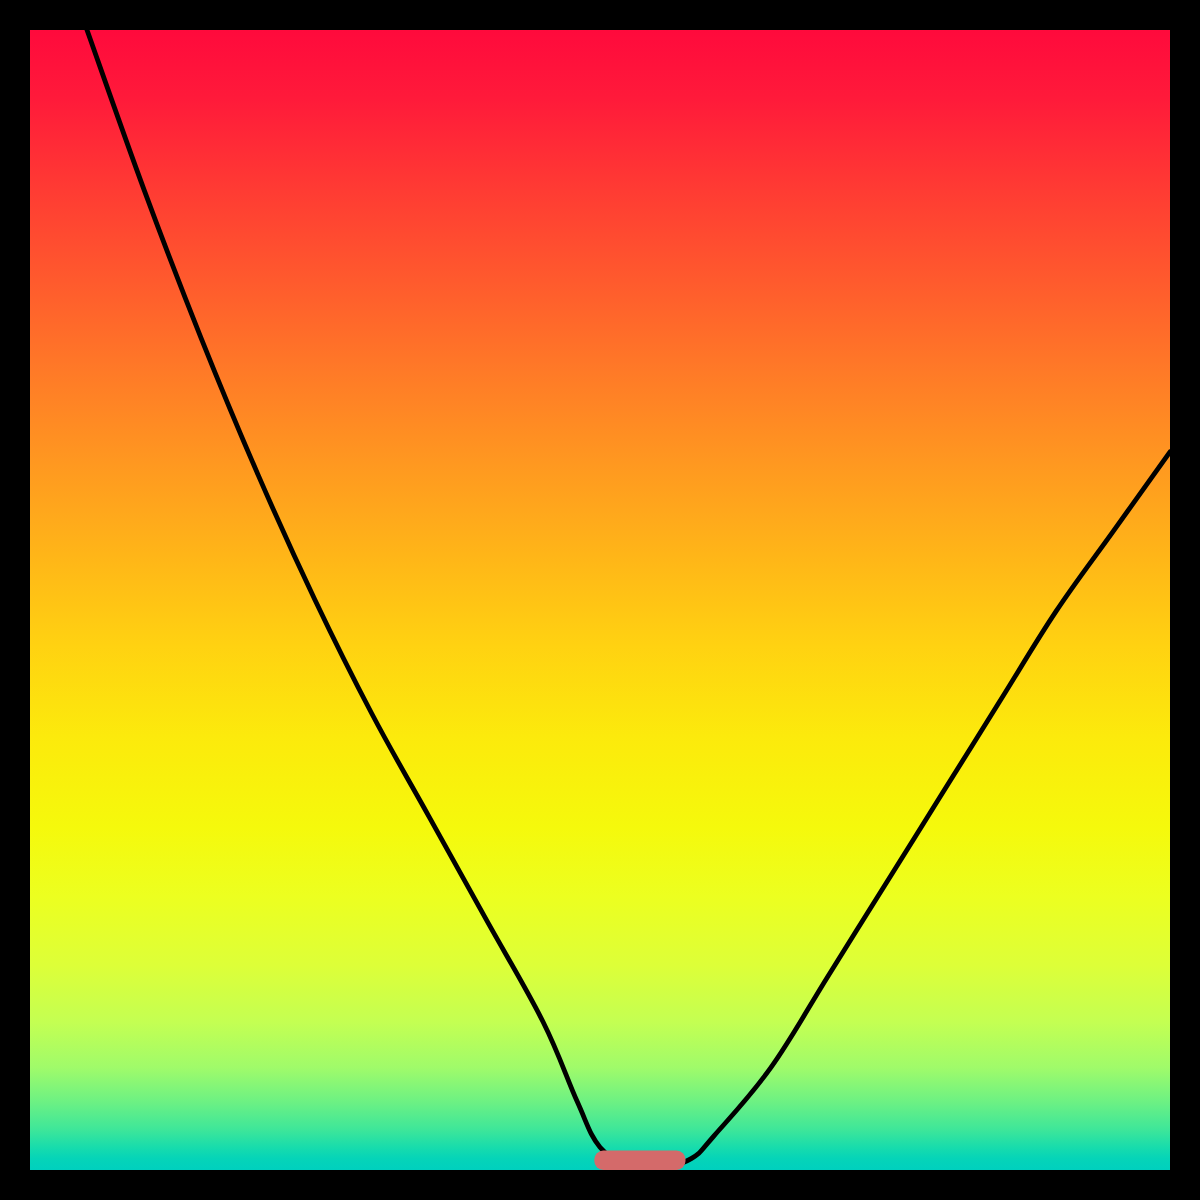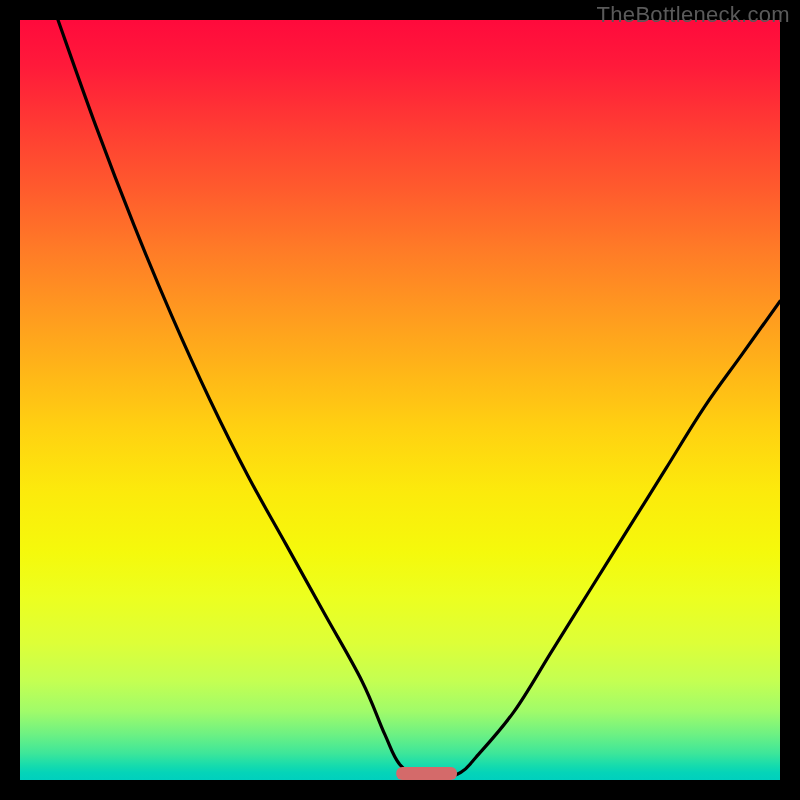--- a/index.html
+++ b/index.html
@@ -73,15 +73,14 @@
 
     <svg class="plot-svg" viewBox="0 0 760 760" preserveAspectRatio="none">
 
       <path id="curve-path" fill="none" stroke="#000000" stroke-width="3.2" stroke-linecap="round" stroke-linejoin="round" d="M 38.00 0.00 C 44.84 19.15, 62.32 69.46, 76.00 106.40 C 89.68 143.34, 100.32 171.00, 114.00 205.20 C 127.68 239.40, 138.32 264.94, 152.00 296.40 C 165.68 327.86, 176.32 351.27, 190.00 380.00 C 203.68 408.73, 214.32 430.01, 228.00 456.00 C 241.68 481.99, 252.32 499.78, 266.00 524.40 C 279.68 549.02, 290.32 568.18, 304.00 592.80 C 317.68 617.42, 331.06 639.31, 342.00 661.20 C 352.94 683.09, 357.96 699.35, 364.80 714.40 C 371.64 729.45, 373.16 736.59, 380.00 744.80 C 386.84 753.01, 395.96 757.26, 402.80 760.00 C 409.64 762.74, 411.16 761.37, 418.00 760.00 C 424.84 758.63, 433.96 756.50, 440.80 752.40 C 447.64 748.30, 446.42 748.14, 456.00 737.20 C 465.58 726.26, 480.32 710.75, 494.00 691.60 C 507.68 672.45, 518.32 652.69, 532.00 630.80 C 545.68 608.91, 556.32 591.89, 570.00 570.00 C 583.68 548.11, 594.32 531.09, 608.00 509.20 C 621.68 487.31, 632.32 470.29, 646.00 448.40 C 659.68 426.51, 670.32 408.12, 684.00 387.60 C 697.68 367.08, 708.32 353.55, 722.00 334.40 C 735.68 315.25, 753.16 290.78, 760.00 281.20"></path>
 
       <rect id="marker-rect" rx="6" ry="6" height="13" fill="#d46a6a" x="376.20" y="747.00" width="60.80"></rect>
     </svg>
 
   </div>
 
-  <div class="watermark">TheBottleneck.com</div>
 
 </div>
 
 </body></html>

